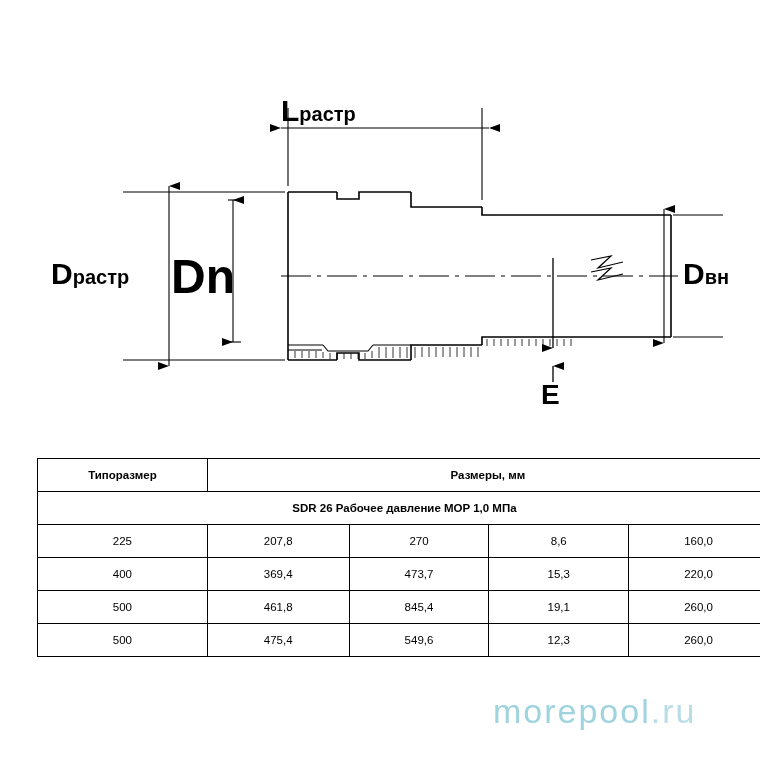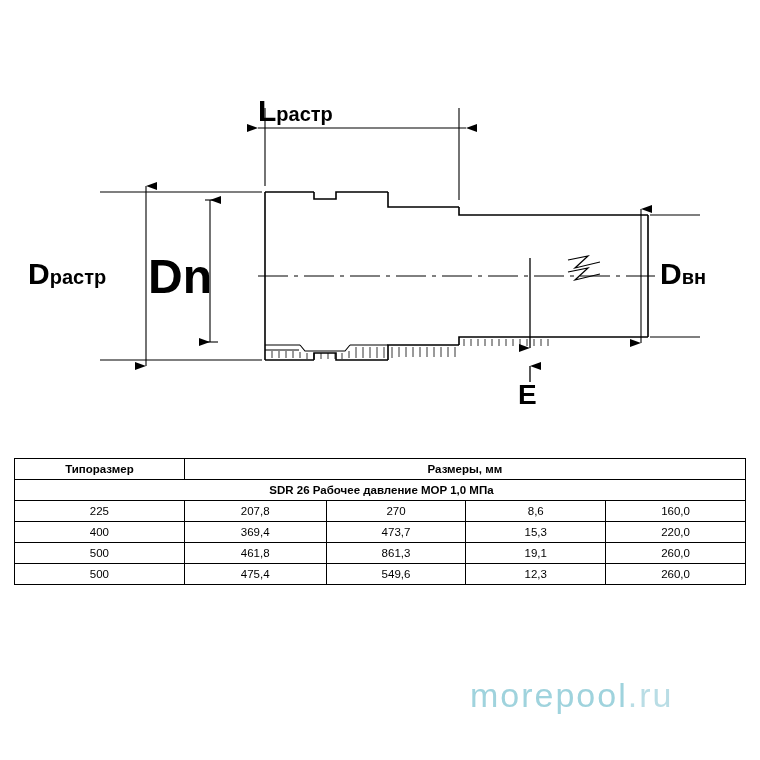--- a/index.html
+++ b/index.html
@@ -12,20 +12,21 @@
     height: 760px;
     font-family: "Liberation Sans", sans-serif;
     color: #000000;
     position: relative;
     overflow: hidden;
   }
   #page {
     position: relative;
     width: 680px;
     height: 760px;
+    margin-left: 23px;
   }
 
   
   #drawing {
     position: absolute;
     left: 0;
     top: 0;
     width: 760px;
     height: 440px;
   }
@@ -67,21 +68,21 @@
     width: 732px;
   }
   table {
     border-collapse: collapse;
     width: 732px;
     font-size: 11.5px;
     font-family: "Liberation Sans", sans-serif;
   }
   table td, table th {
     border: 1px solid #000;
-    padding: 4px 3px;
+    padding: 10px 3px;
     text-align: center;
     font-weight: normal;
     height: 17px;
     box-sizing: border-box;
   }
   .hdr {
     font-weight: 700;
     font-size: 11.5px;
   }
   .group-row td {
@@ -92,21 +93,21 @@
   .colw1 { width: 170px; }
   .colw2 { width: 142px; }
   .colw3 { width: 140px; }
   .colw4 { width: 140px; }
   .colw5 { width: 140px; }
 
   
   #watermark {
     position: absolute;
     left: 470px;
-    top: 676px;
+    top: 692px;
     font-size: 34px;
     font-family: "Liberation Sans", sans-serif;
     color: #9fd3dd;
     letter-spacing: 2px;
     white-space: nowrap;
   }
   #watermark .dom { color: #b9dde5; }
 </style>
 </head>
 <body>
@@ -281,21 +282,21 @@
         <tr>
           <td>400</td>
           <td>369,4</td>
           <td>473,7</td>
           <td>15,3</td>
           <td>220,0</td>
         </tr>
         <tr>
           <td>500</td>
           <td>461,8</td>
-          <td>861,3</td>
+          <td>845,4</td>
           <td>19,1</td>
           <td>260,0</td>
         </tr>
         <tr>
           <td>500</td>
           <td>475,4</td>
           <td>549,6</td>
           <td>12,3</td>
           <td>260,0</td>
         </tr>

